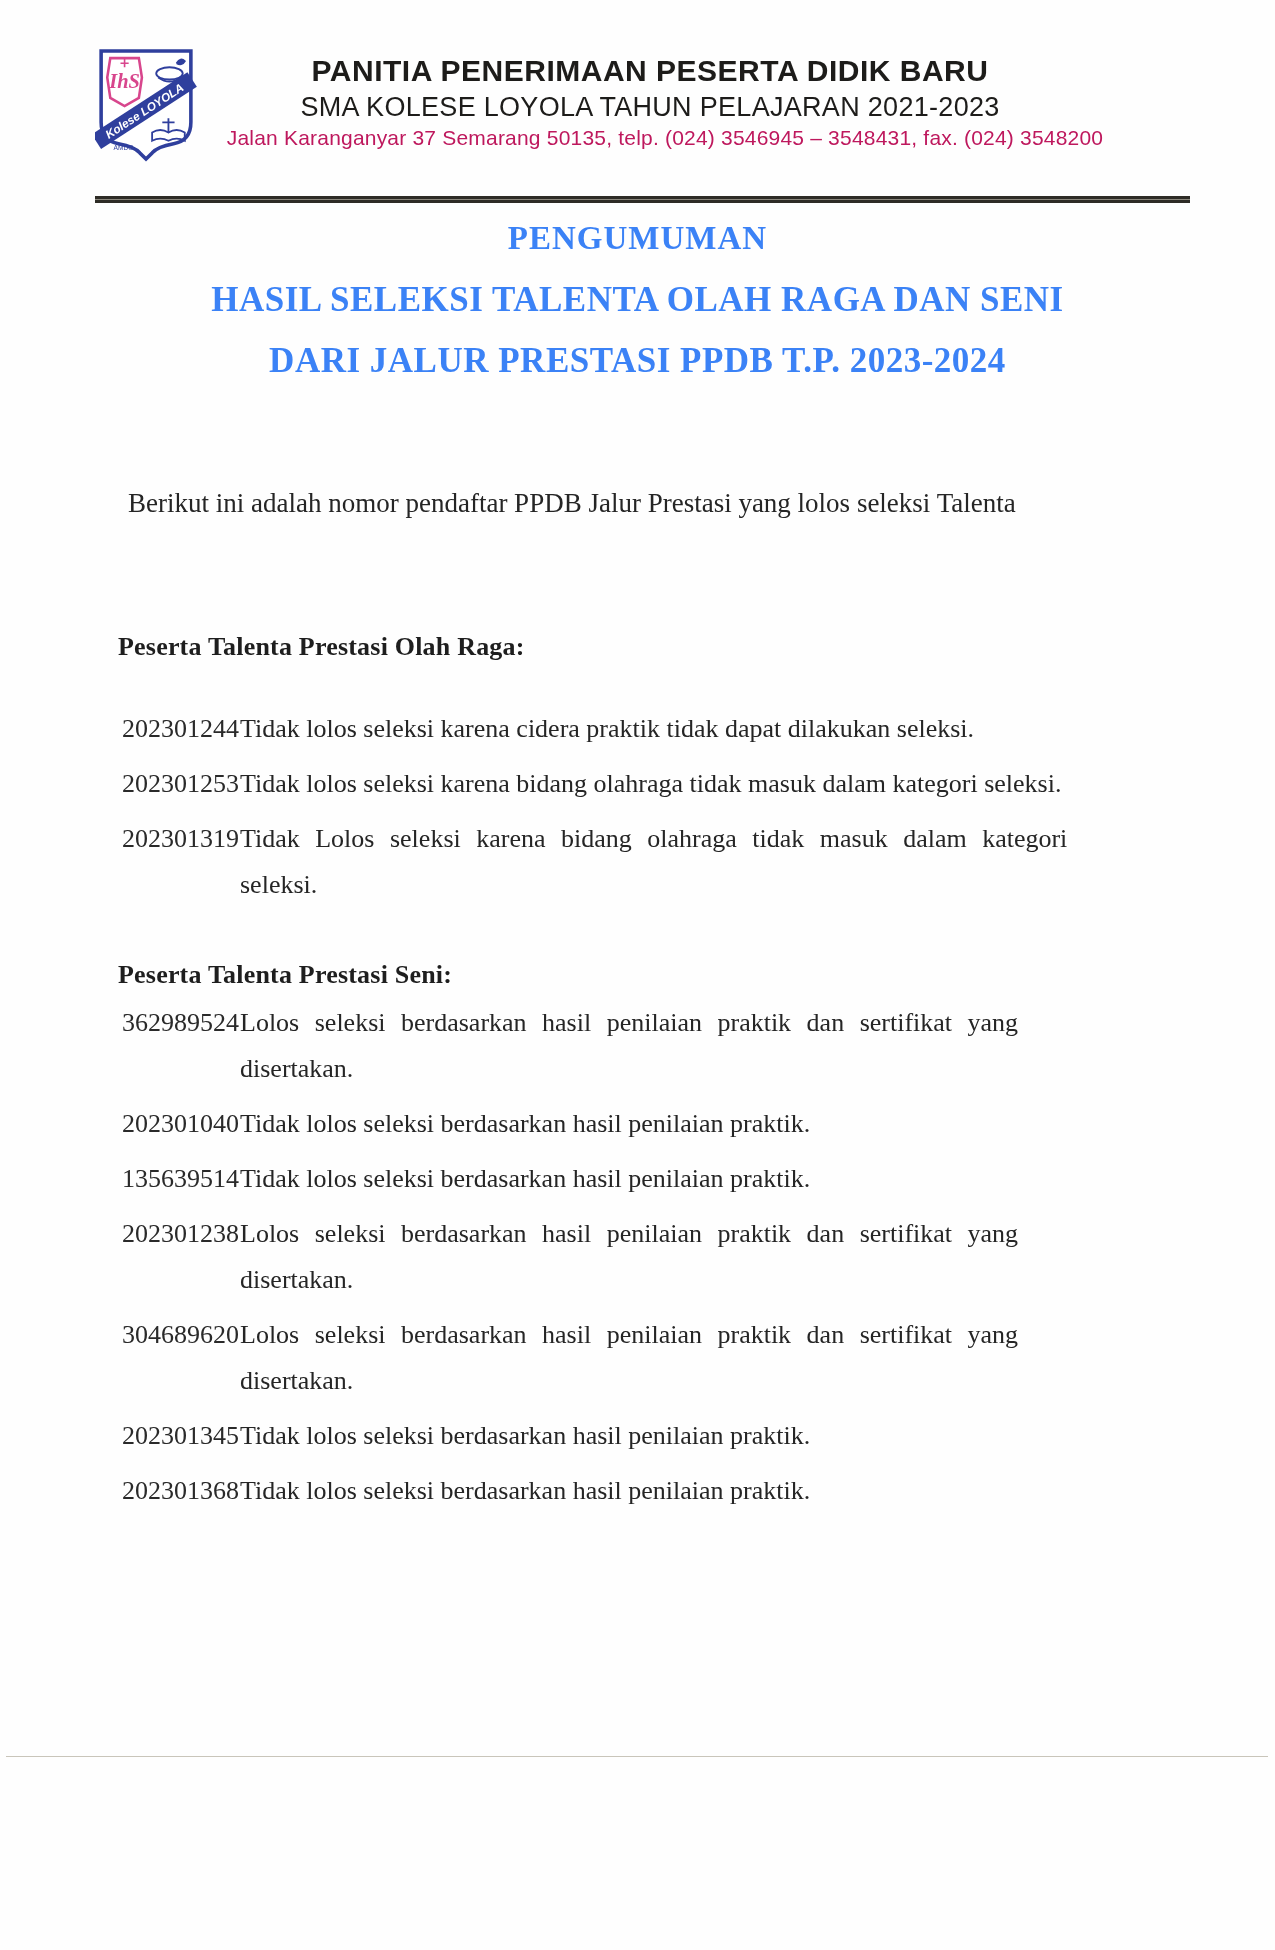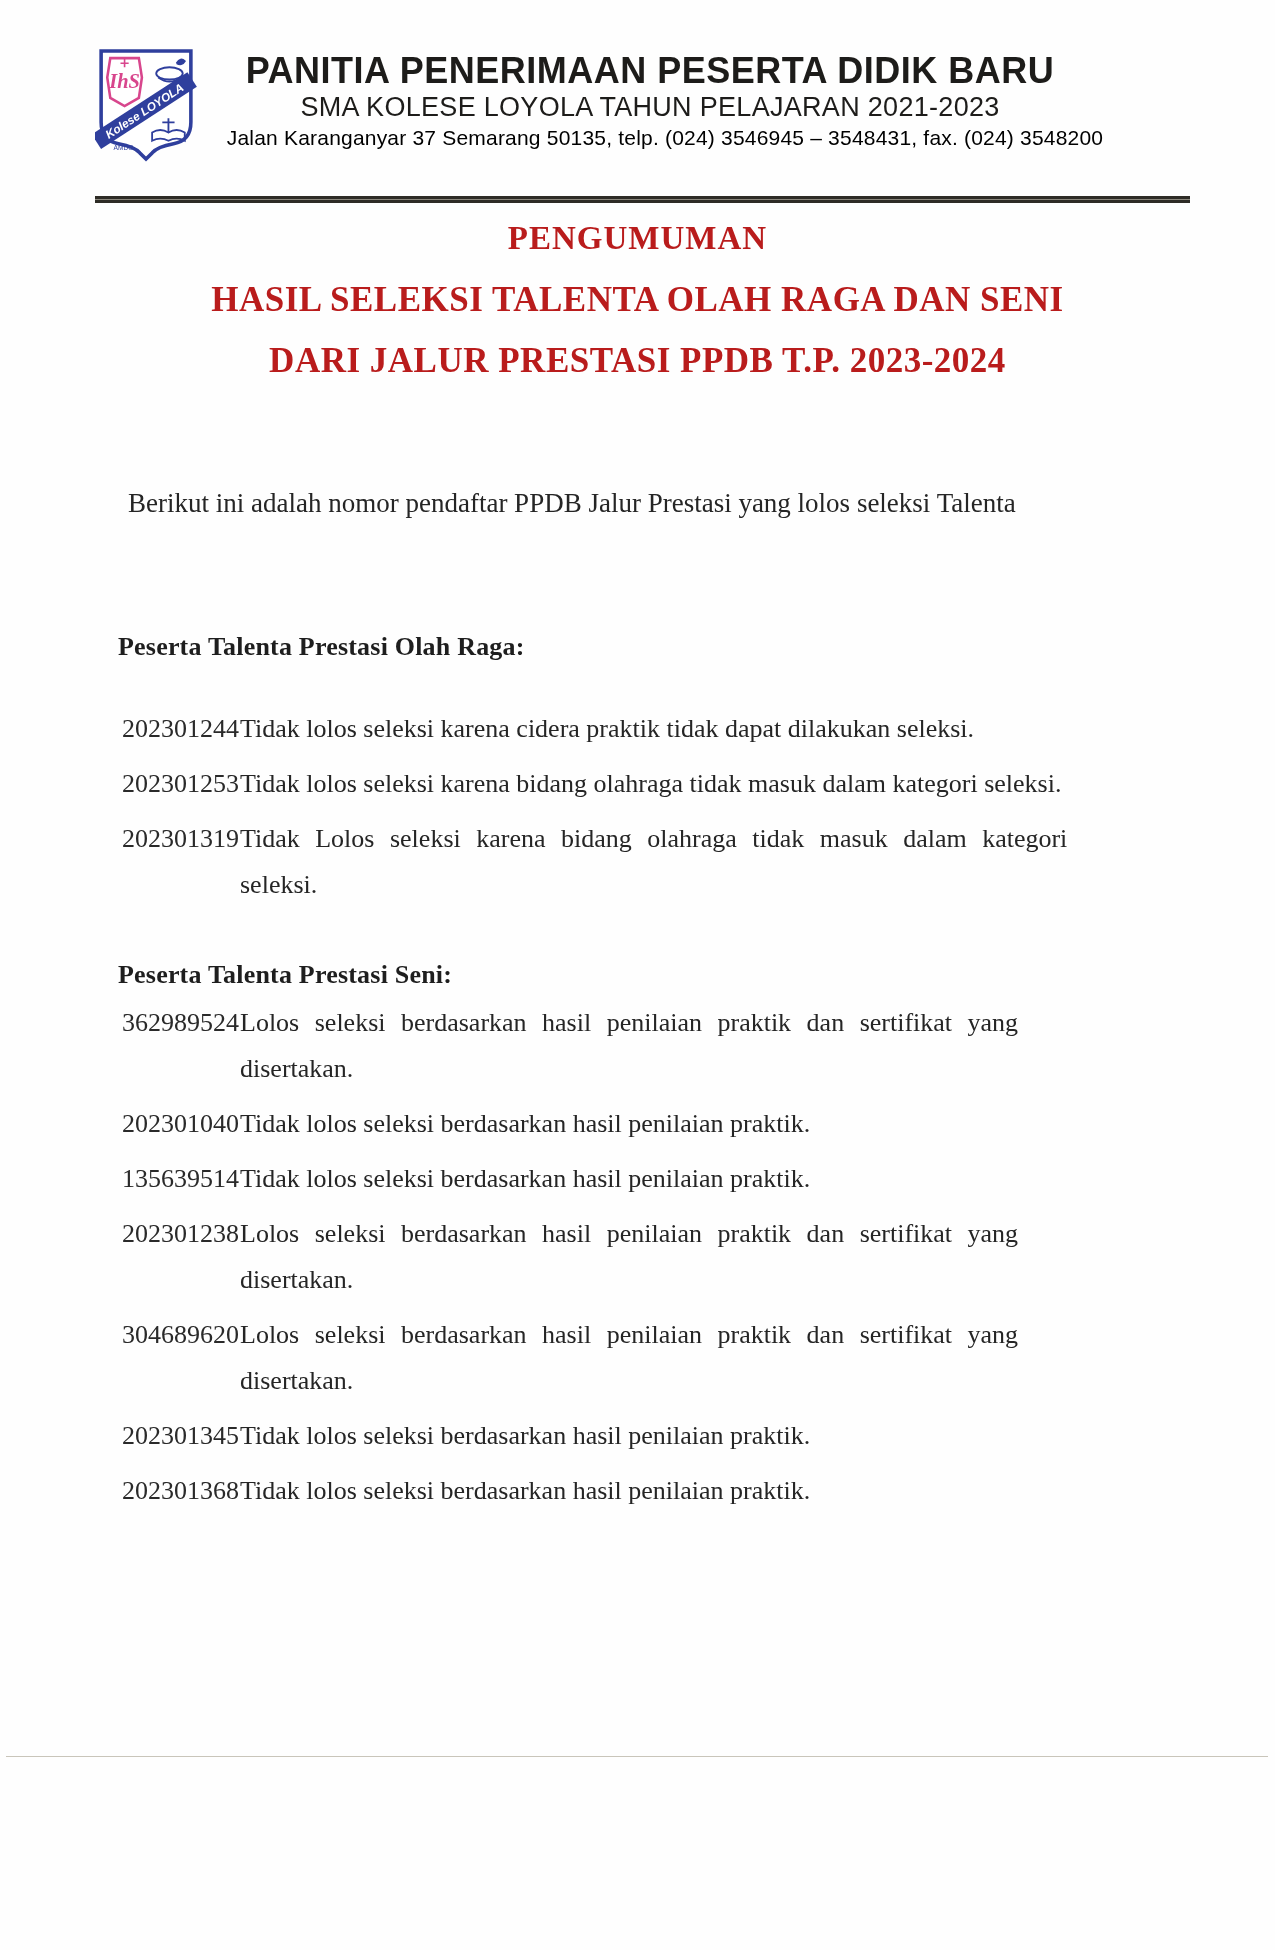--- a/index.html
+++ b/index.html
@@ -7,31 +7,31 @@
     position:relative; width:1275px; height:1950px; margin:0 auto;
     background:#fefefe; overflow:hidden;
     font-family:"Liberation Serif", serif; color:#222;
   }
 
   
   .letterhead { position:absolute; left:0; top:0; width:1275px; }
   .logo { position:absolute; left:95px; top:46px; width:102px; height:116px; }
   .org-block { position:absolute; left:205px; top:54px; width:890px; text-align:center;
                font-family:"Liberation Sans", sans-serif; color:#1d1c1a; }
-  .org-line1 { font-size:36px; font-weight:bold; letter-spacing:0.5px; line-height:34px; }
+  .org-line1 { font-size:30px; font-weight:bold; letter-spacing:0.5px; line-height:34px; }
   .org-line2 { font-size:27px; font-weight:normal; letter-spacing:0.3px; line-height:33px; margin-top:3px; }
   .address   { position:absolute; left:205px; top:126px; width:920px; text-align:center;
-               font-family:"Liberation Sans", sans-serif; font-size:21px; color:#000000;
+               font-family:"Liberation Sans", sans-serif; font-size:21px; color:#be185d;
                letter-spacing:0.2px; }
   .head-rule { position:absolute; left:95px; top:196px; width:1095px; height:7px;
                background:linear-gradient(#2e2c26 0 3px, #8a867c 3px 4px, #2e2c26 4px 7px); }
 
   
   .title-block { position:absolute; left:10px; top:218px; width:1255px; text-align:center;
-                 font-weight:bold; color:#b91c1c; }
+                 font-weight:bold; color:#3b82f6; }
   .title-l1 { font-size:33px; letter-spacing:1px; line-height:40px; }
   .title-l2 { font-size:35px; letter-spacing:0.5px; line-height:40px; margin-top:22px; }
   .title-l3 { font-size:35px; letter-spacing:0.5px; line-height:40px; margin-top:21px; }
 
   
   .intro { position:absolute; left:100px; top:478px; width:1030px;
            font-size:27px; line-height:51px; color:#252525;margin-left:28px; }
   .intro span { display:block; white-space:nowrap; }
 
   

